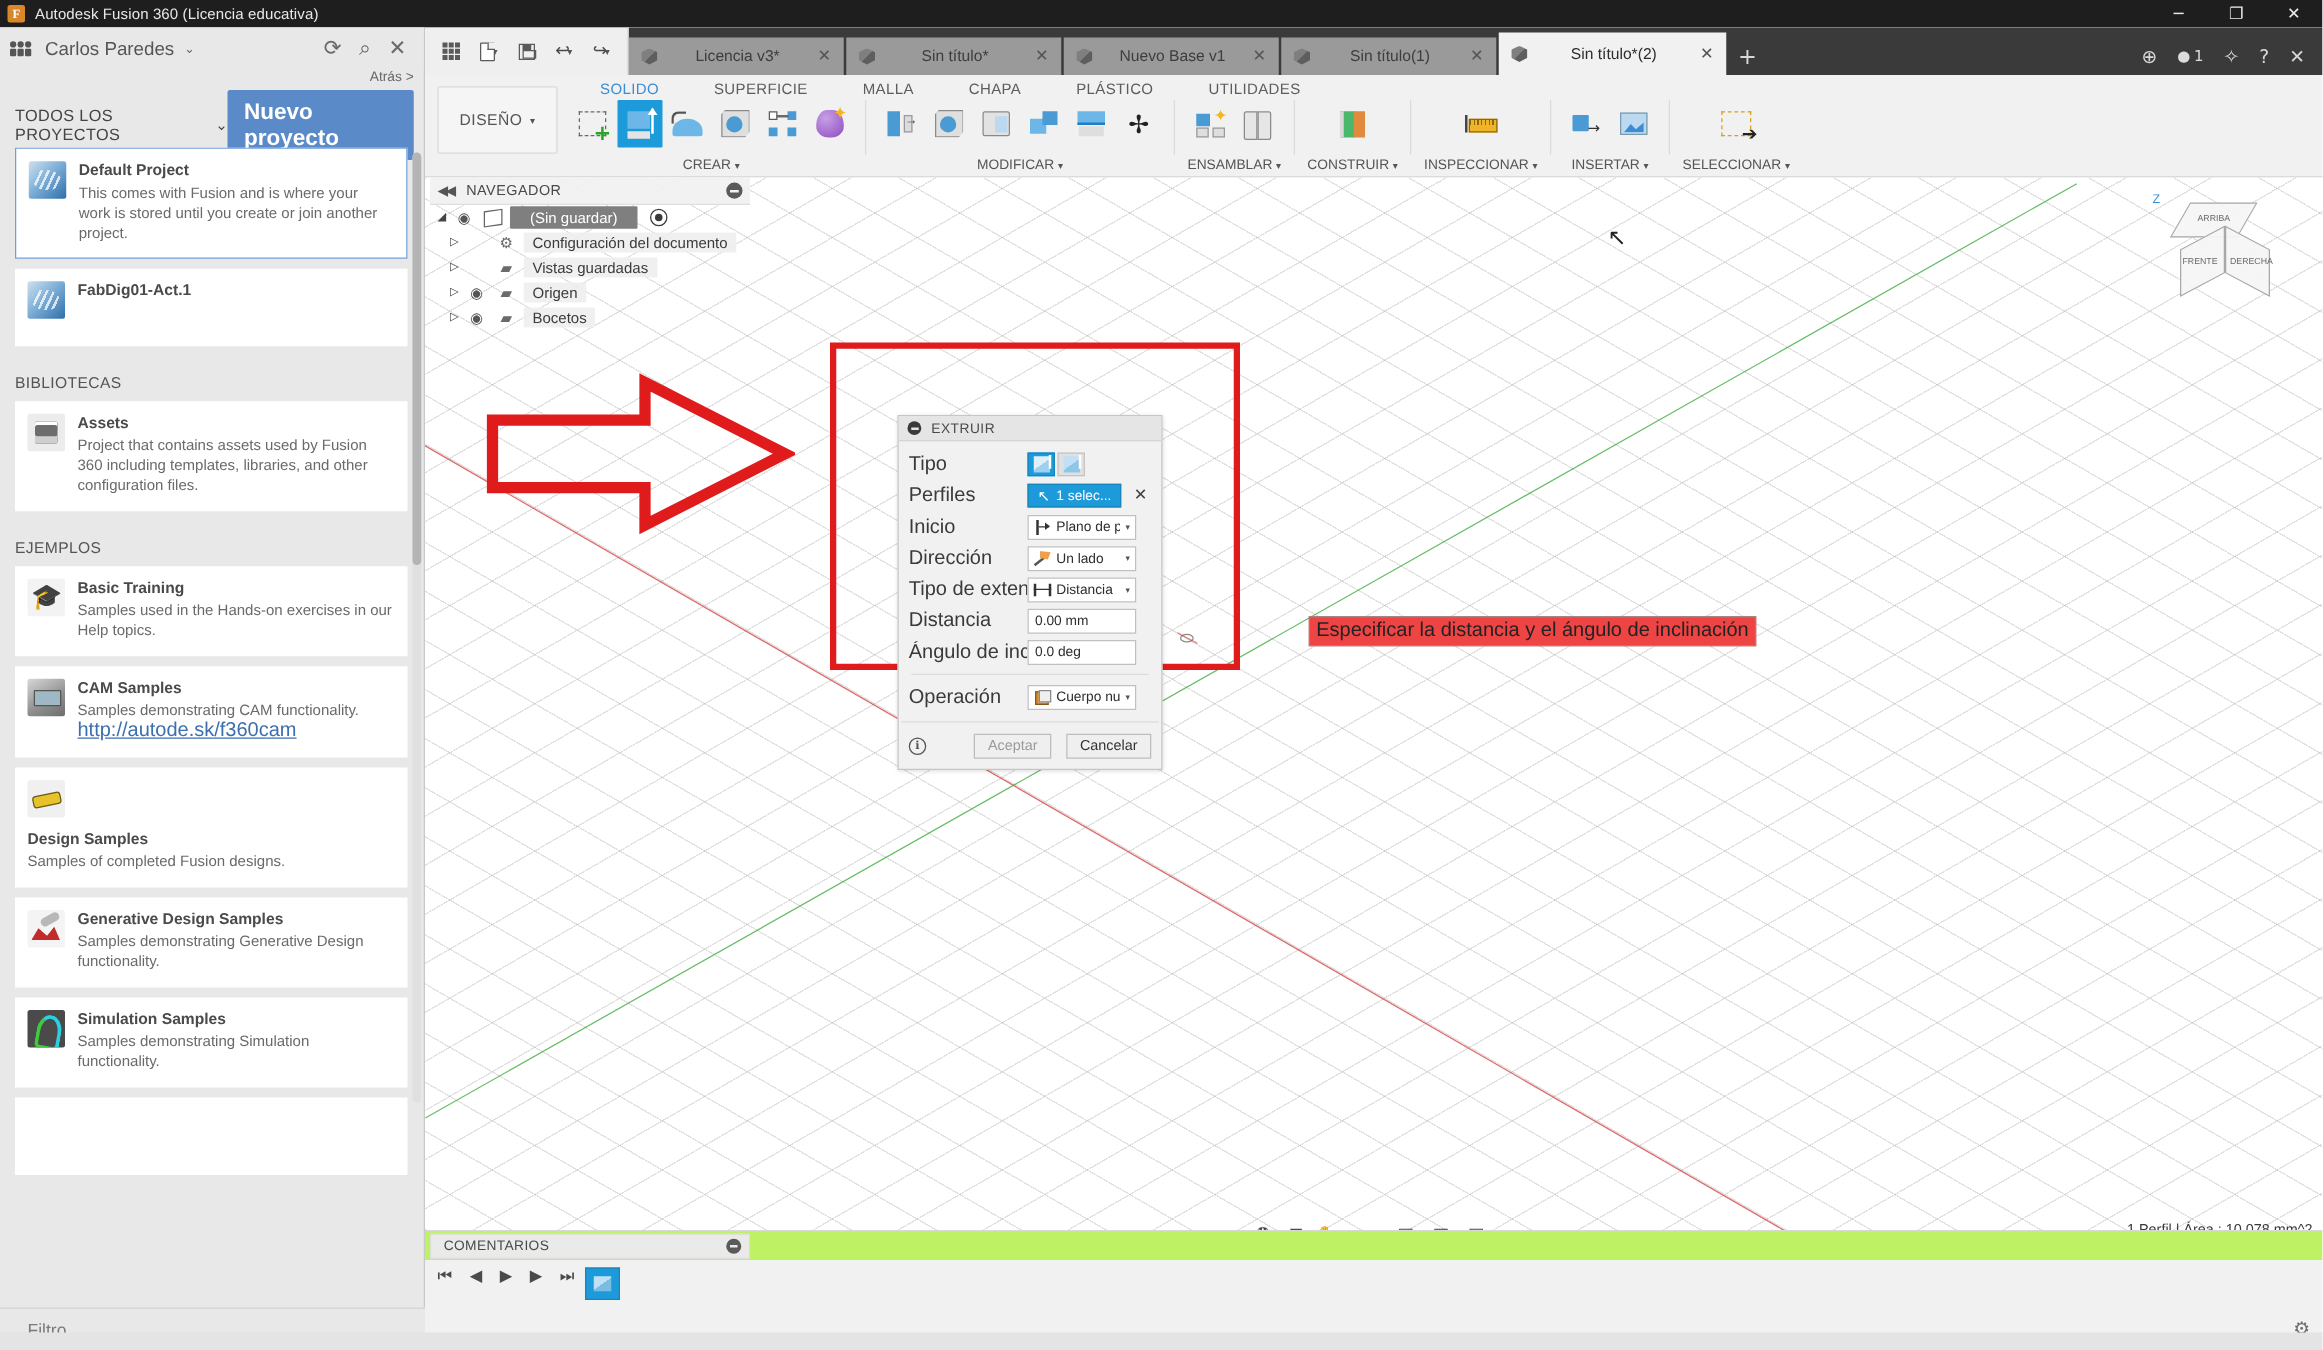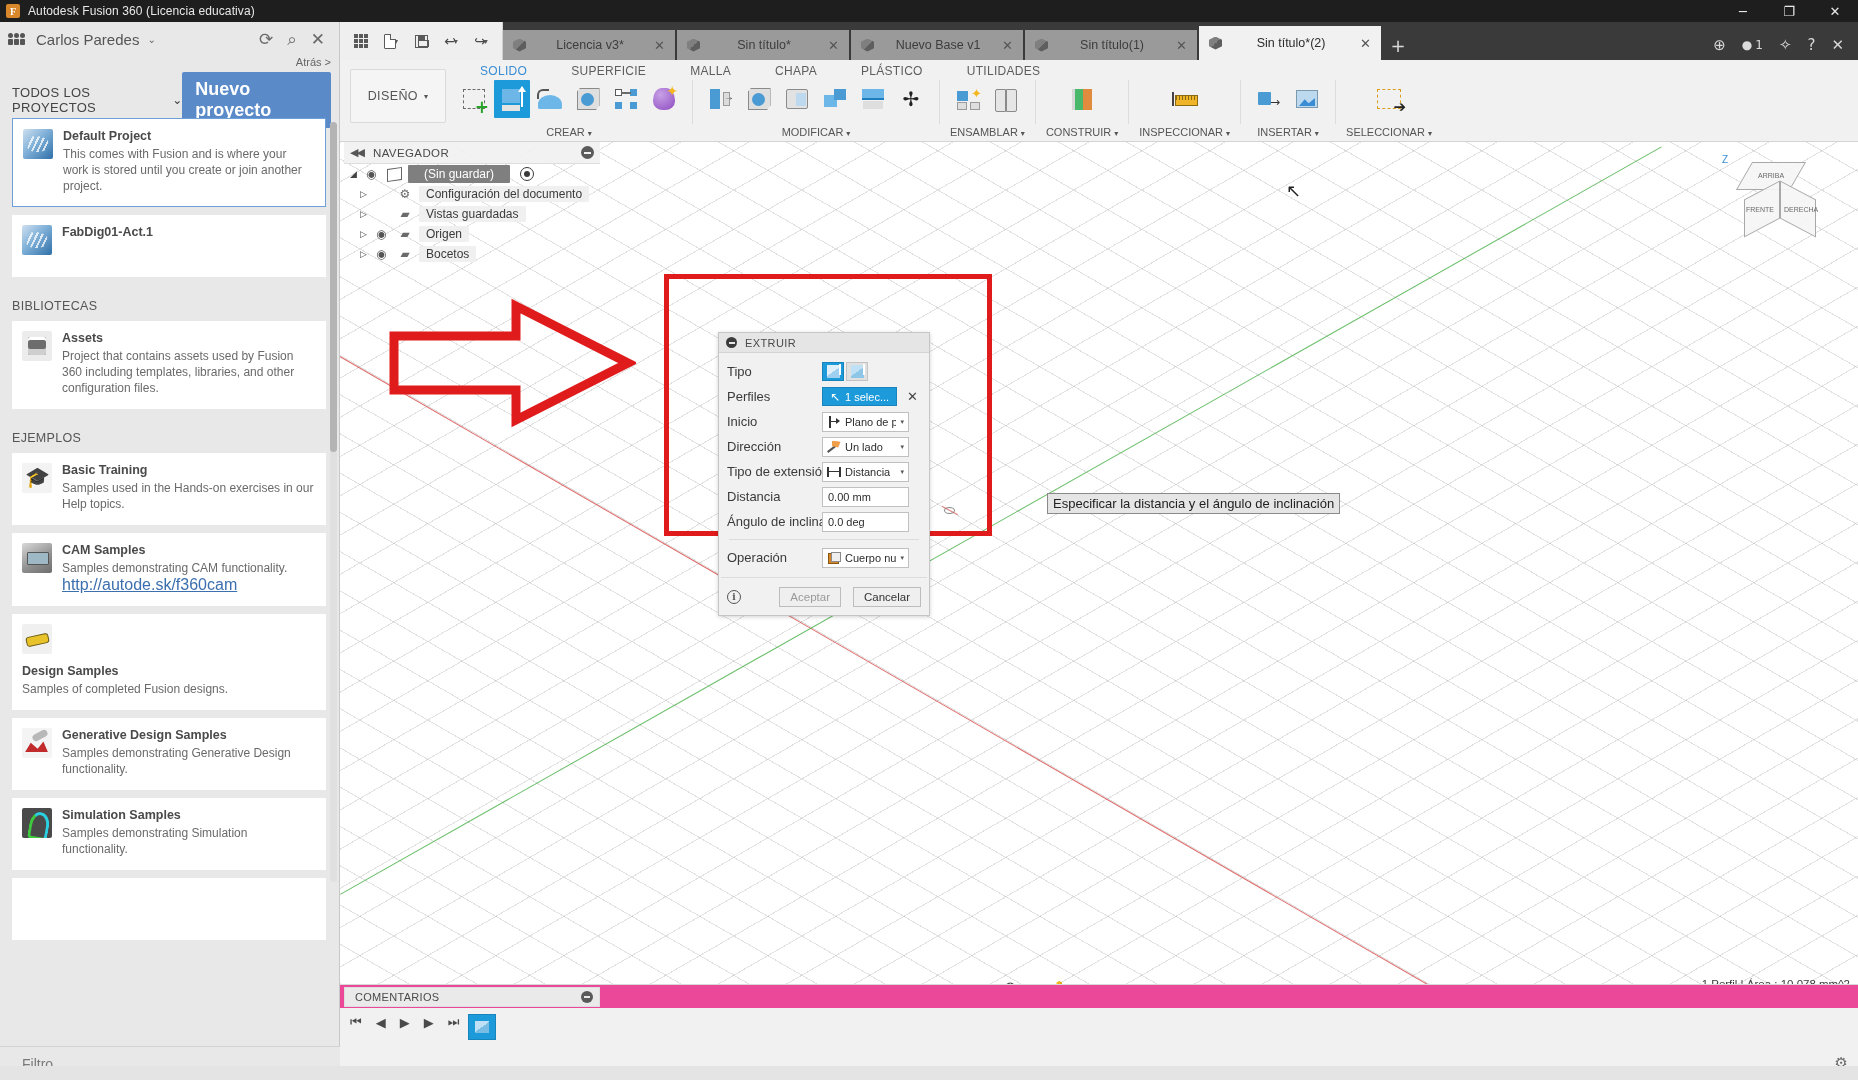--- a/index.html
+++ b/index.html
@@ -395,21 +395,21 @@
     height: 20px; background: #e5e5e5; border-bottom: 1px solid #d4d4d4;
     display: flex; align-items: center; gap: 8px; padding-left: 7px;
   }
   .dlg-collapse {
     width: 11px; height: 11px; border-radius: 50%; background: #3a3a3a; position: relative;
   }
   .dlg-collapse::after { content:''; position:absolute; left:2.5px; top:4.5px; width:6px; height:2px; background:#e5e5e5; }
   .dlg-title { font-size: 11px; color: #4a4a4a; letter-spacing:.4px; }
   .dlg-body { padding: 6px 8px 2px 8px; }
   .dlg-row { display: flex; align-items: center; height: 25px; }
-  .dlg-lbl { width: 95px; font-size: 13px; color: #3a3a3a; white-space: nowrap; overflow:hidden; }
+  .dlg-lbl { width: 95px; font-size: 16px; color: #3a3a3a; white-space: nowrap; overflow:hidden; }
   .dlg-ctrl { flex: 1; display: flex; align-items: center; }
   .seg-group { display: flex; gap: 2px; }
   .seg {
     width: 22px; height: 19px; background: #e0e0e0; border: 1px solid #c4c4c4;
     display: flex; align-items: center; justify-content: center;
   }
   .seg.on { background: #1d9ada; border-color: #1784bb; }
   .seg .mini {
     width: 13px; height: 13px; background: linear-gradient(145deg,#bfe0f5 0 50%, #8ec6e8 50%);
     position: relative;
@@ -467,43 +467,43 @@
   .dlg-btn.cancel { margin-left: 6px; }
 
   
   .anno-rect {
     position: absolute; left: 324px; top: 132px; width: 328px; height: 262px;
     border: 5px solid #e01b1b;
   }
   .anno-arrow { position: absolute; left: 46px; top: 156px; width: 250px; height: 130px; }
   .tooltip {
     position: absolute; left: 707px; top: 351px;
-    background: #e5e5e5; border: 1px solid #8a8a8a;
-    padding: 2px 5px; font-size: 13px; color: #222;
+    background: #ef4444; border: 1px solid #8a8a8a;
+    padding: 2px 5px; font-size: 16px; color: #222;
   }
   .vp-cursor {
     position: absolute; left: 946px; top: 38px; color: #222; font-size: 18px;
     font-family: "DejaVu Sans", sans-serif;
   }
 
   
   .viewcube { position: absolute; right: 40px; top: 14px; width: 90px; height: 86px; }
   .vc-face {
     position: absolute; border: 1px solid #a8a8a8; background: rgba(245,245,245,.92);
   }
   .vc-top { left: 16px; top: 6px; width: 54px; height: 28px; transform: skewX(-30deg) ; }
   .vc-front { left: 16px; top: 34px; width: 36px; height: 38px; transform: skewY(-28deg); }
   .vc-right { left: 52px; top: 34px; width: 36px; height: 38px; transform: skewY(28deg); }
   .vc-txt { position:absolute; font-size:7px; color:#6a6a6a; }
   .vc-axis { position:absolute; left:-6px; top:-2px; font-size:10px; color:#3a8dd4; }
 
   
   .comments-bar {
     position: absolute; left: 0; top: 962px; width: 1518px; height: 24px;
-    background: #ec4899; border-top: 1px solid #d8d8d8; text-align: right;
+    background: #bef264; border-top: 1px solid #d8d8d8; text-align: right;
   }
   .cm-inner {
     position:absolute; left:4px; top:2px; width:256px; height:20px;
     display:flex; align-items:center; padding-left:10px;
     background:#eaeaea; border:1px solid #dedede;
     font-size:11px; color:#4a4a4a; letter-spacing:.3px;
   }
   .cm-dot { margin-left:auto; margin-right:6px; width:12px; height:12px; border-radius:50%; background:#5a5a5a; position:relative; }
   .cm-dot::after { content:''; position:absolute; left:3px; top:5px; width:6px; height:2px; background:#eaeaea; }
 

